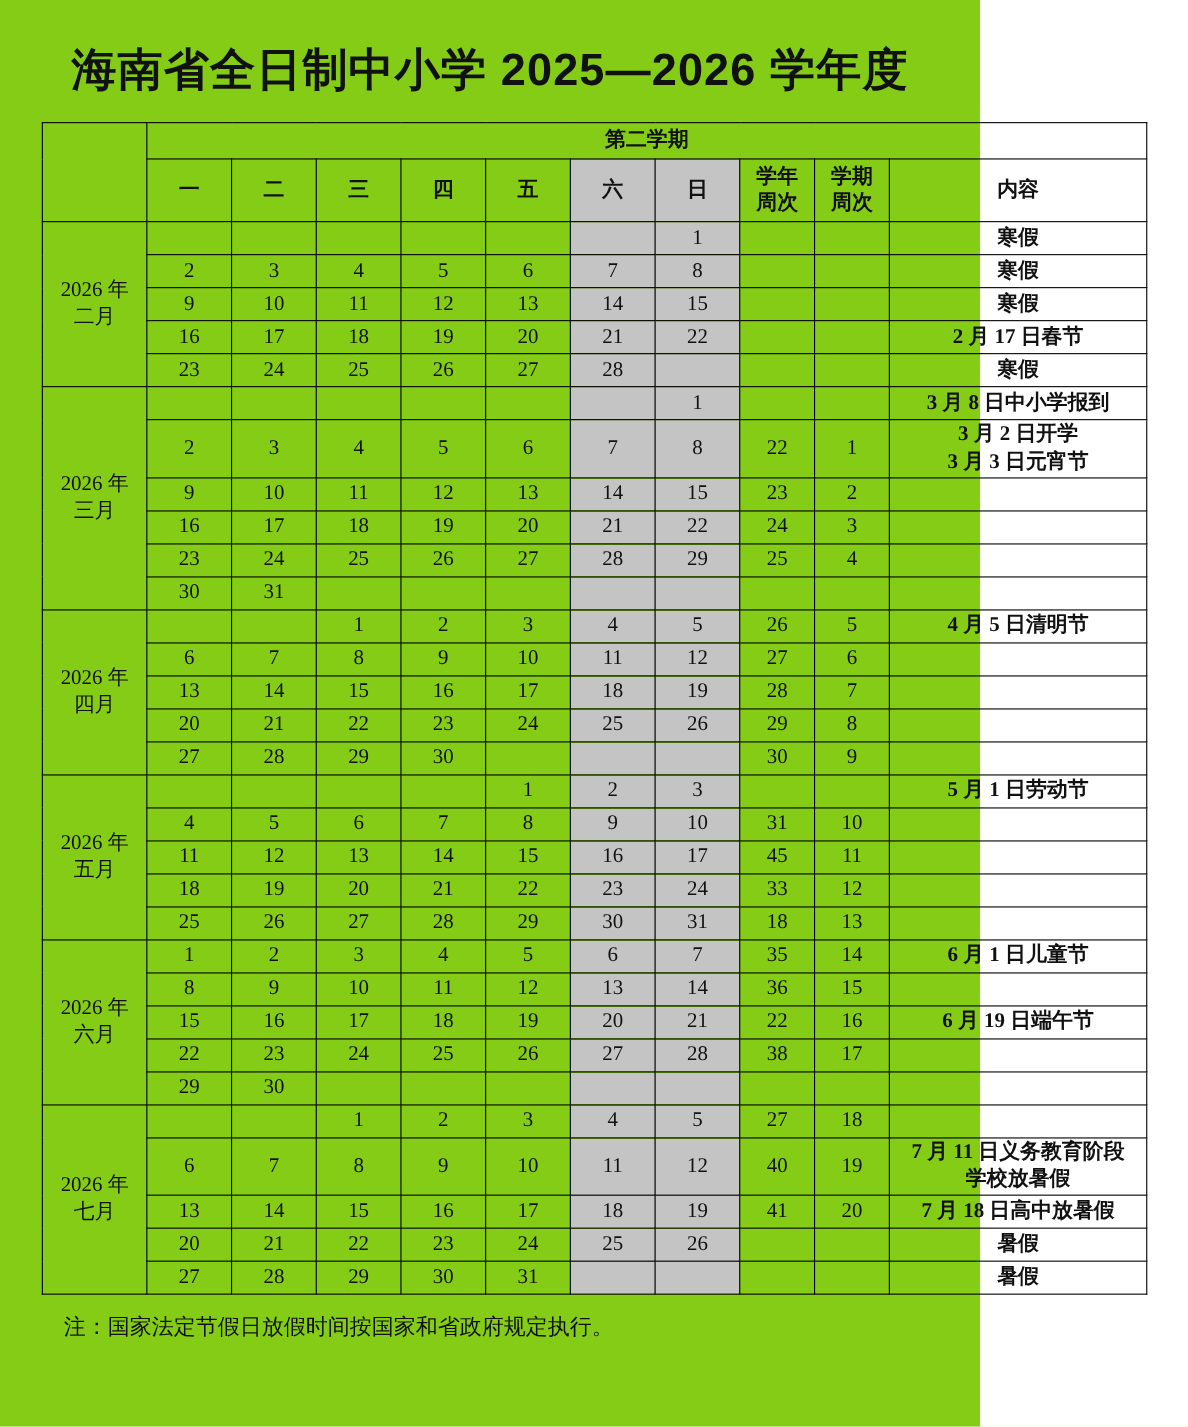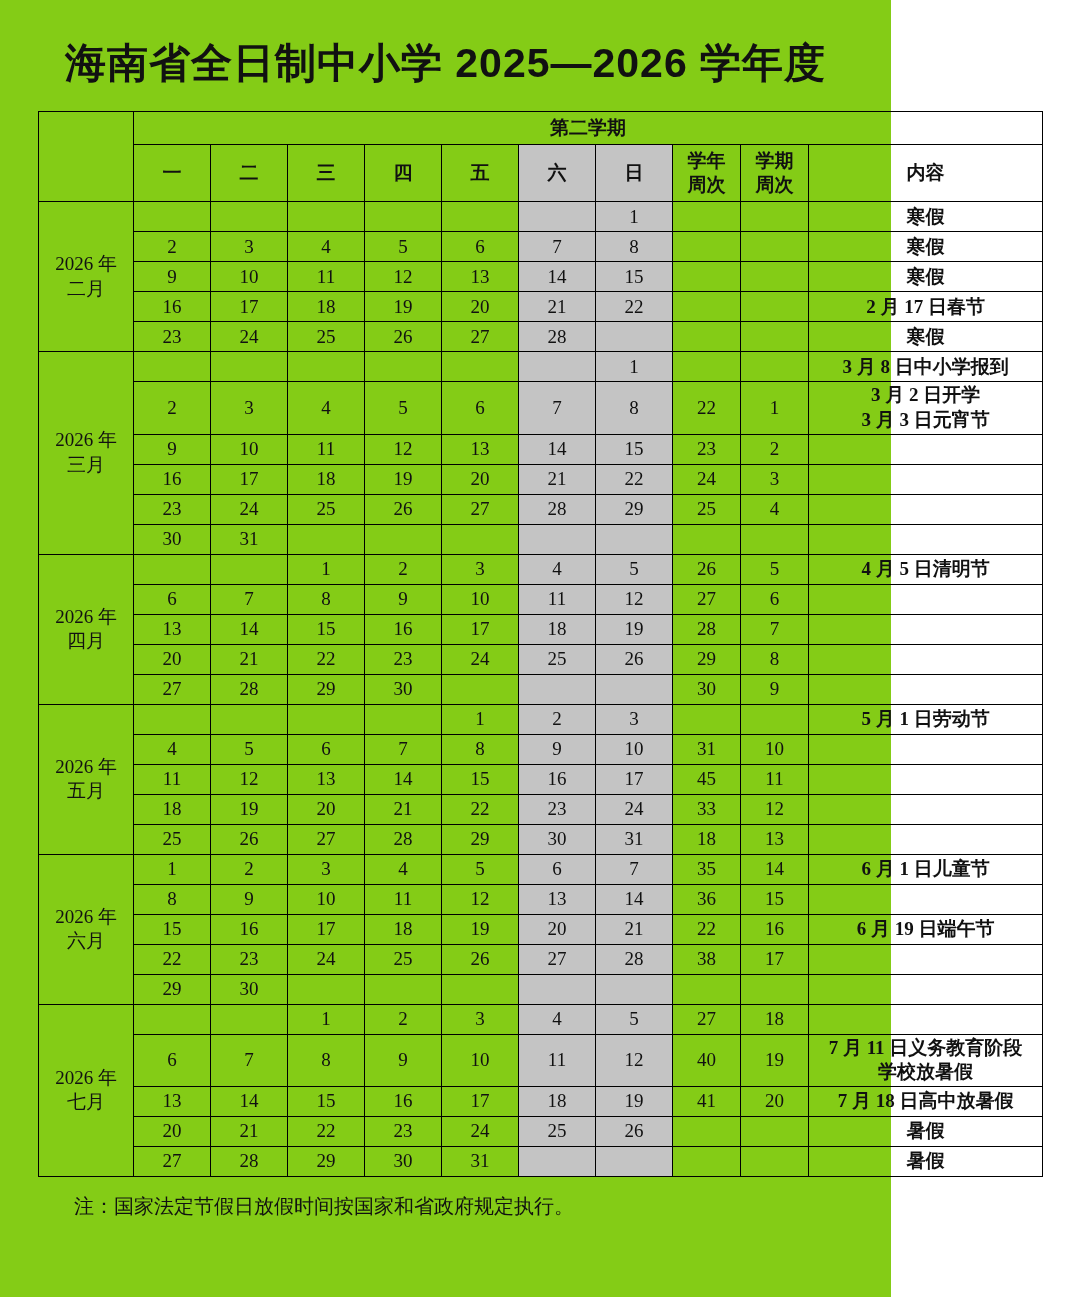--- a/index.html
+++ b/index.html
@@ -43,21 +43,21 @@
     font-weight: 700;
     font-size: 20px;
   }
   tr.sem-row td { height: 33px; }
   tr.weekhdr td { height: 57px; }
   td.wknd { background: #c4c4c4; }
   td.month { font-size: 19px; }
   td.contentc { font-size: 19px; font-weight: bold; }
   .footnote {
     font-size: 20px;
-    margin: 14px 0 0 36px;
+    margin: 14px 0 0 20px;
     font-family: "Liberation Serif", "DejaVu Serif", serif;
   }
 </style>
 </head>
 <body>
 
 <div class="page">
   <h1 class="title">
     <span>海南省全日制中小学 2025—2026 学年度</span><br>
   </h1>

